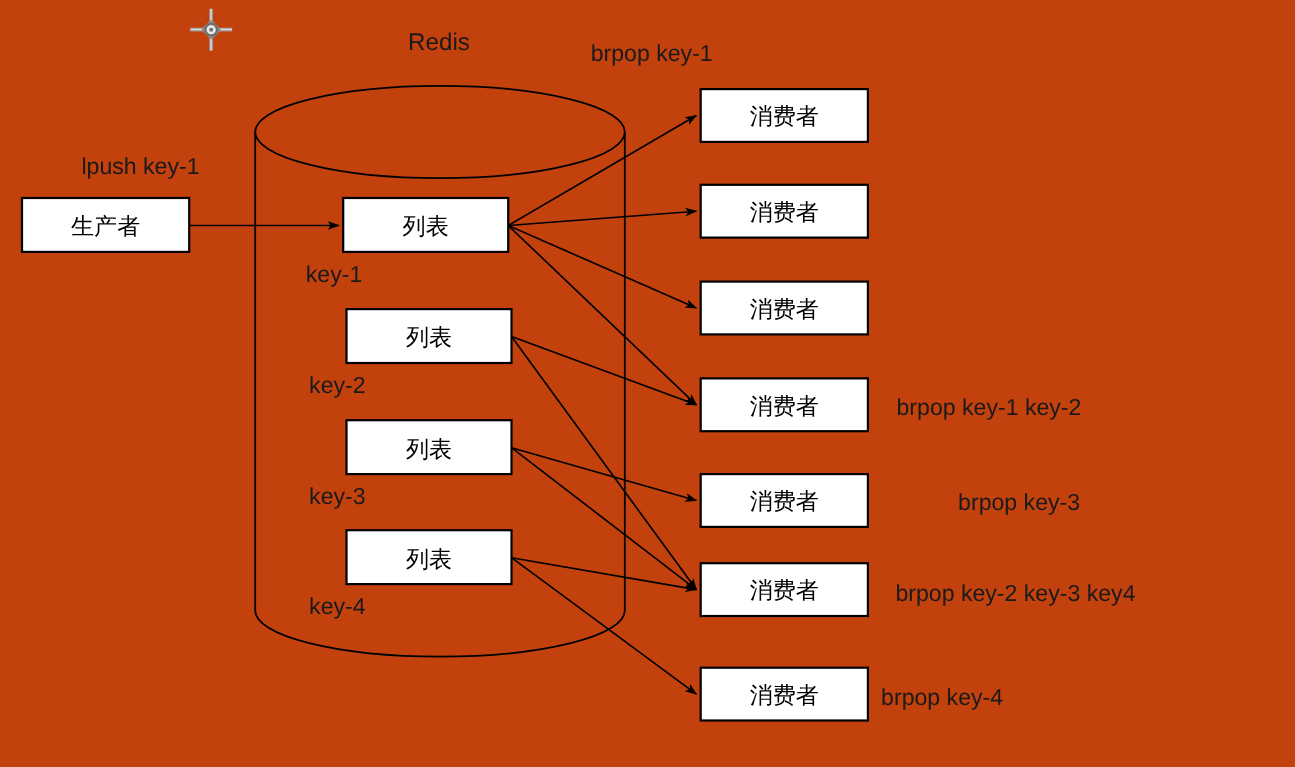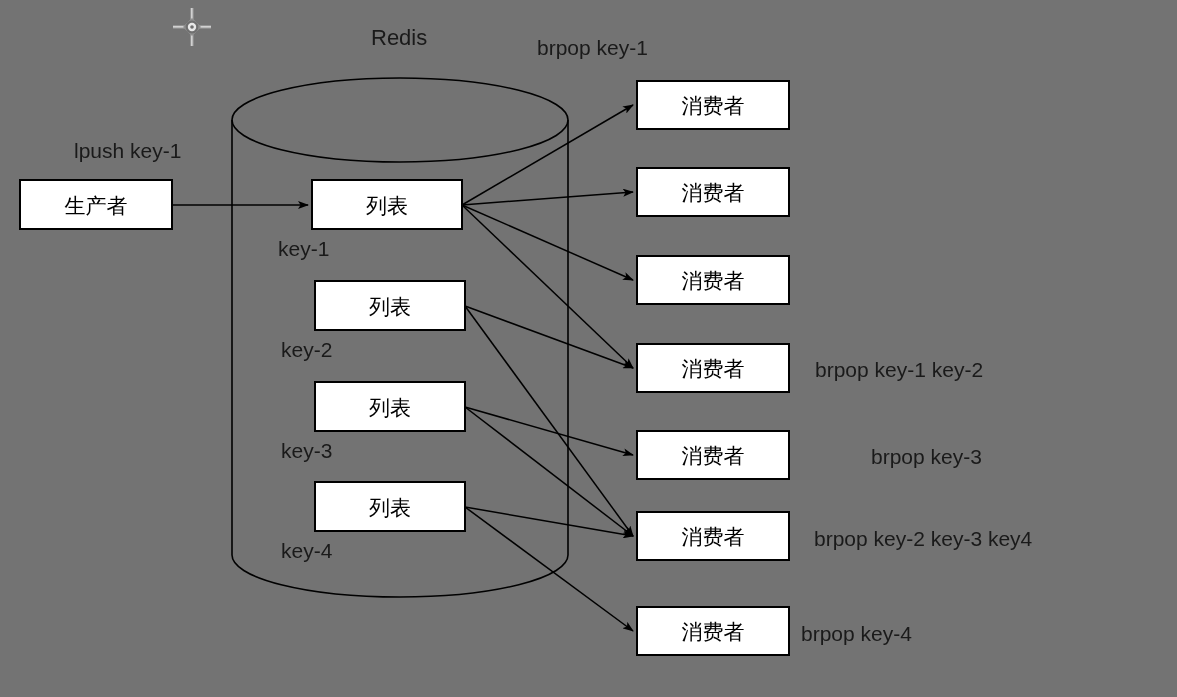--- a/index.html
+++ b/index.html
@@ -8,21 +8,21 @@
     background: #ffffff;
   }
   body {
     font-family: "Liberation Sans", "DejaVu Sans", sans-serif;
     -webkit-font-smoothing: antialiased;
   }
   #stage {
     position: relative;
     width: 1177px;
     height: 697px;
-    background: #737373;
+    background: #c2410c;
     overflow: hidden;
   }
   #diagram-svg {
     position: absolute;
     left: 0;
     top: 0;
     width: 1177px;
     height: 697px;
   }
   .node-label {

